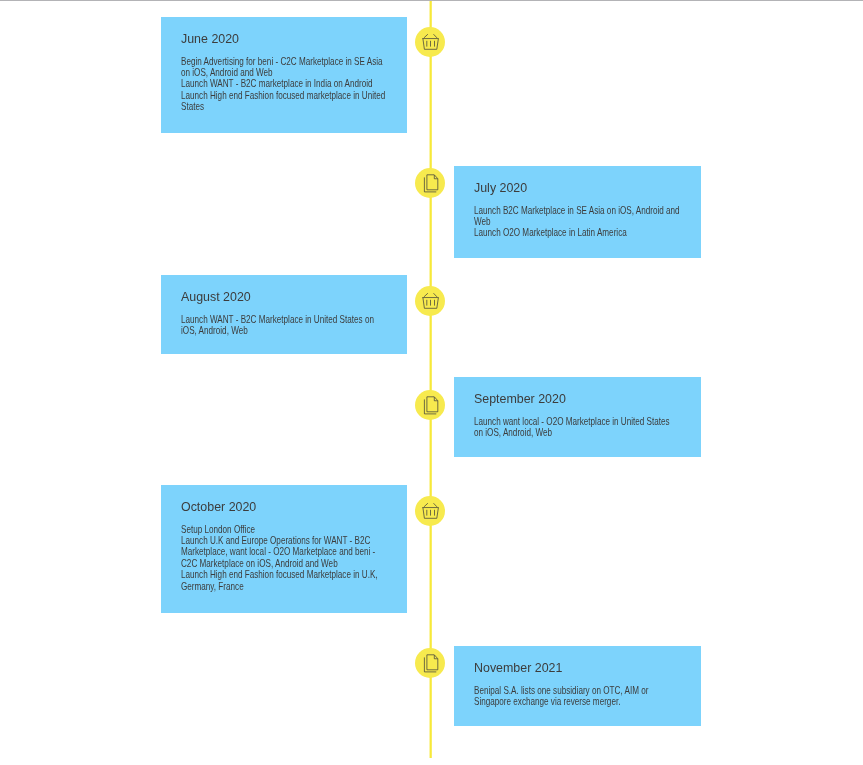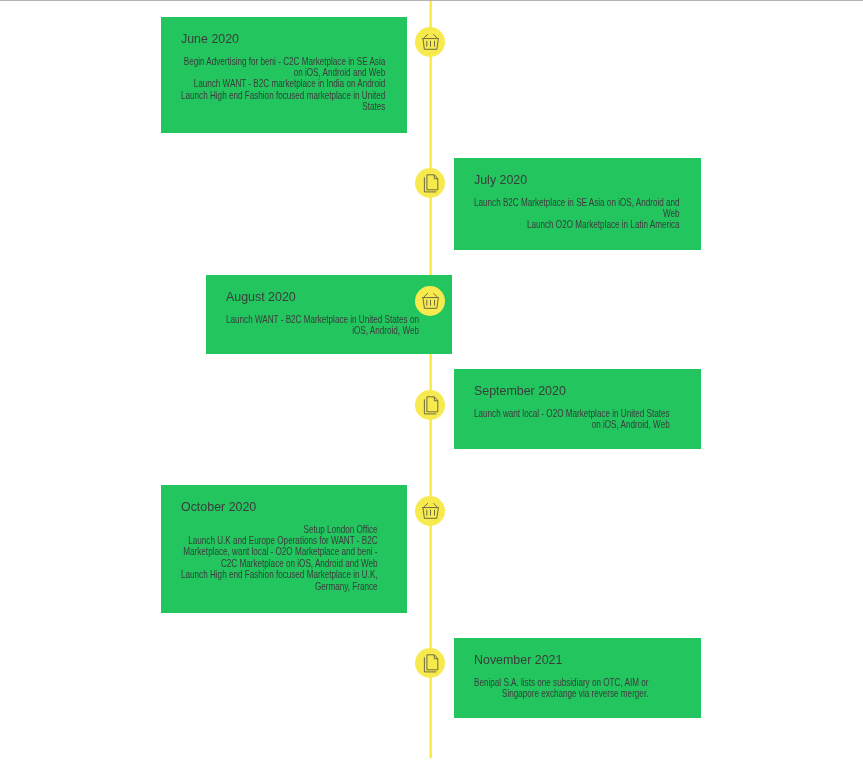--- a/index.html
+++ b/index.html
@@ -50,30 +50,29 @@
   .marker > .ico { display: block; position: absolute; left: 0; top: 0; }
   .m1 { top: 27px; }
   .m2 { top: 167.5px; }
   .m3 { top: 285.5px; }
   .m4 { top: 389.5px; }
   .m5 { top: 495.5px; }
   .m6 { top: 647.5px; }
 
   .card {
     position: absolute;
-    background: #22c55e;
+    background: #7dd3fc;
     box-sizing: border-box;
     overflow: hidden;
-    text-align: right;
   }
   .card.left  { left: 161px; width: 246px; }
-  .card.right { left: 454px; width: 247px; }
+  .card.right { left: 454px; width: 247px; margin-top: 8px; }
   .c1 { top: 17px;  height: 116px; }
   .c2 { top: 158px; height: 92px; }
-  .c3 { top: 275px; height: 79px; margin-left: 45px; }
+  .c3 { top: 275px; height: 79px; }
   .c4 { top: 369px; height: 80px; }
   .c5 { top: 485px; height: 128px; padding-left: 16px; }
   .c6 { top: 638px; height: 80px; padding-left: 24px; }
 
   .card-inner { position: absolute; left: 19.5px; top: 0; }
 
   .card-title {
     position: absolute;
     left: 0;
     top: 14.1px;

